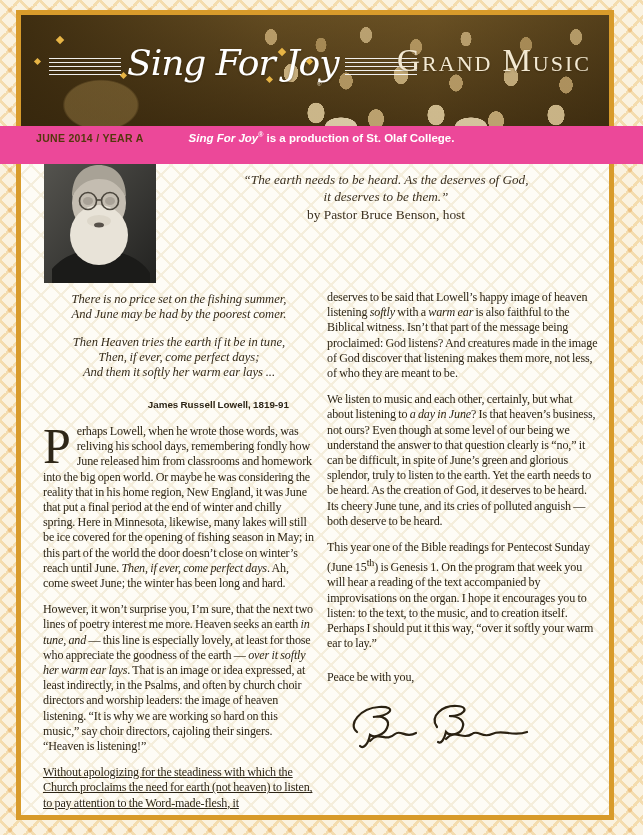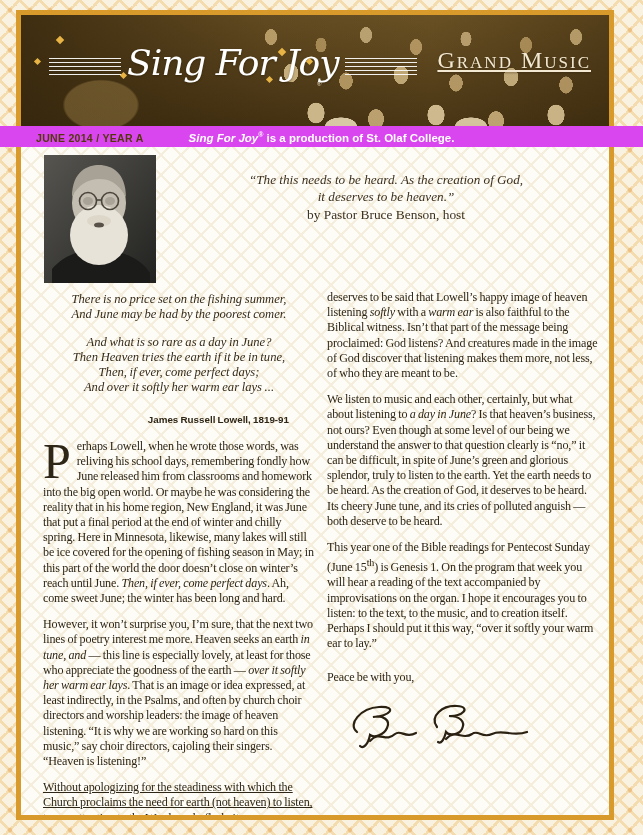--- a/index.html
+++ b/index.html
@@ -55,26 +55,25 @@
   .logo-text{
     font-family:"DejaVu Serif", serif;font-style:italic;color:#FFFFFF;
     font-size:36px;line-height:36px;letter-spacing:-1px;padding:0 6px 6px 6px;
     text-shadow:0 1px 2px rgba(40,28,8,.5);white-space:nowrap;
   }
   .diamond{position:absolute;width:6px;height:6px;background:#E8B545;transform:rotate(45deg);}
   .reg-mark{position:absolute;font-size:6px;color:#EDE3CC;font-family:"Liberation Sans",sans-serif;}
   .mast-title{
     position:absolute;right:18px;top:32px;text-align:right;
     font-family:"Liberation Serif", serif;font-variant:small-caps;
-    font-size:24px;line-height:27px;letter-spacing:2px;color:#F3E9D2;
+    font-size:32px;line-height:27px;letter-spacing:2px;color:#F3E9D2;
     text-shadow:0 1px 2px rgba(40,28,8,.4);
-    text-decoration:underline;
   }
   
-  .goldbar{position:absolute;left:0;top:126px;width:643px;height:21px;background:#d946ef;z-index:5;}
+  .goldbar{position:absolute;left:0;top:126px;width:643px;height:38px;background:#ec4899;z-index:5;}
   .issue{
     position:absolute;left:36px;top:6px;
     font-family:"Liberation Sans", sans-serif;font-weight:bold;font-size:10.5px;
     color:#53380C;letter-spacing:.3px;
   }
   .production{
     position:absolute;left:50%;top:5px;transform:translateX(-50%);white-space:nowrap;
     font-family:"Liberation Sans", sans-serif;font-weight:bold;font-size:11.5px;color:#FFFFFF;
   }
   .production sup{font-size:7px;}
@@ -147,36 +146,35 @@
     <ellipse cx="55" cy="66" rx="12" ry="6" fill="#DDD7CA"></ellipse>
     <ellipse cx="55" cy="70" rx="5" ry="2.5" fill="#57514a"></ellipse>
     <circle cx="44" cy="46" r="8.5" fill="none" stroke="#4A453C" stroke-width="1.6"></circle>
     <circle cx="66" cy="46" r="8.5" fill="none" stroke="#4A453C" stroke-width="1.6"></circle>
     <line x1="52" y1="45" x2="58" y2="45" stroke="#4A453C" stroke-width="1.6"></line>
     <ellipse cx="44" cy="46" rx="5" ry="4" fill="#8e887d" opacity=".5"></ellipse>
     <ellipse cx="66" cy="46" rx="5" ry="4" fill="#8e887d" opacity=".5"></ellipse>
   </svg>
 
   <div class="quote-block">
-    <div class="quote-line">“The this needs to be heard. As the creation of God,</div>
-    <div class="quote-line">it deserves to be heaven.”</div>
+    <div class="quote-line">“The earth needs to be heard. As the deserves of God,</div>
+    <div class="quote-line">it deserves to be them.”</div>
     <div class="byline">by Pastor Bruce Benson, host</div>
   </div>
 
   <div class="col col-left">
     <div class="poem">
       <div class="stanza">
         <div>There is no price set on the fishing summer,</div>
         <div>And June may be had by the poorest comer.</div>
       </div>
       <div class="stanza">
-        <div>And what is so rare as a day in June?</div>
         <div>Then Heaven tries the earth if it be in tune,</div>
         <div>Then, if ever, come perfect days;</div>
-        <div>And over it softly her warm ear lays ...</div>
+        <div>And them it softly her warm ear lays ...</div>
       </div>
       <div class="poem-attr">James Russell Lowell, 1819-91</div>
     </div>
     <p class="para" style="margin-top:12px;"><span class="dropcap">P</span><span><span>erhaps Lowell, when he wrote those words, was reliving his school days, remembering fondly how June released him from classrooms and homework into the big open world. Or maybe he was considering the reality that in his home region, New England, it was June that put a final period at the end of winter and chilly spring. Here in Minnesota, likewise, many lakes will still be ice covered for the opening of fishing season in May; in this part of the world the door doesn’t close on winter’s reach until June. </span><i>Then, if ever, come perfect days</i><span>. Ah, come sweet June; the winter has been long and hard.</span></span></p>
     <p class="para"><span><span>However, it won’t surprise you, I’m sure, that the next two lines of poetry interest me more. Heaven seeks an earth </span><i>in tune, and</i><span> — this line is especially lovely, at least for those who appreciate the goodness of the earth — </span><i>over it softly her warm ear lays</i><span>. That is an image or idea expressed, at least indirectly, in the Psalms, and often by church choir directors and worship leaders: the image of heaven listening. “It is why we are working so hard on this music,” say choir directors, cajoling their singers. “Heaven is listening!”</span></span></p>
     <p class="para"><span><span>Without apologizing for the steadiness with which the Church proclaims the need for earth (not heaven) to listen, to pay attention to the Word-made-flesh, it</span></span></p>
   </div>
 
   <div class="col col-right">
     <p class="para"><span><span>deserves to be said that Lowell’s happy image of heaven listening </span><i>softly</i><span> with a </span><i>warm ear</i><span> is also faithful to the Biblical witness. Isn’t that part of the message being proclaimed: God listens? And creatures made in the image of God discover that listening makes them more, not less, of who they are meant to be.</span></span></p>

